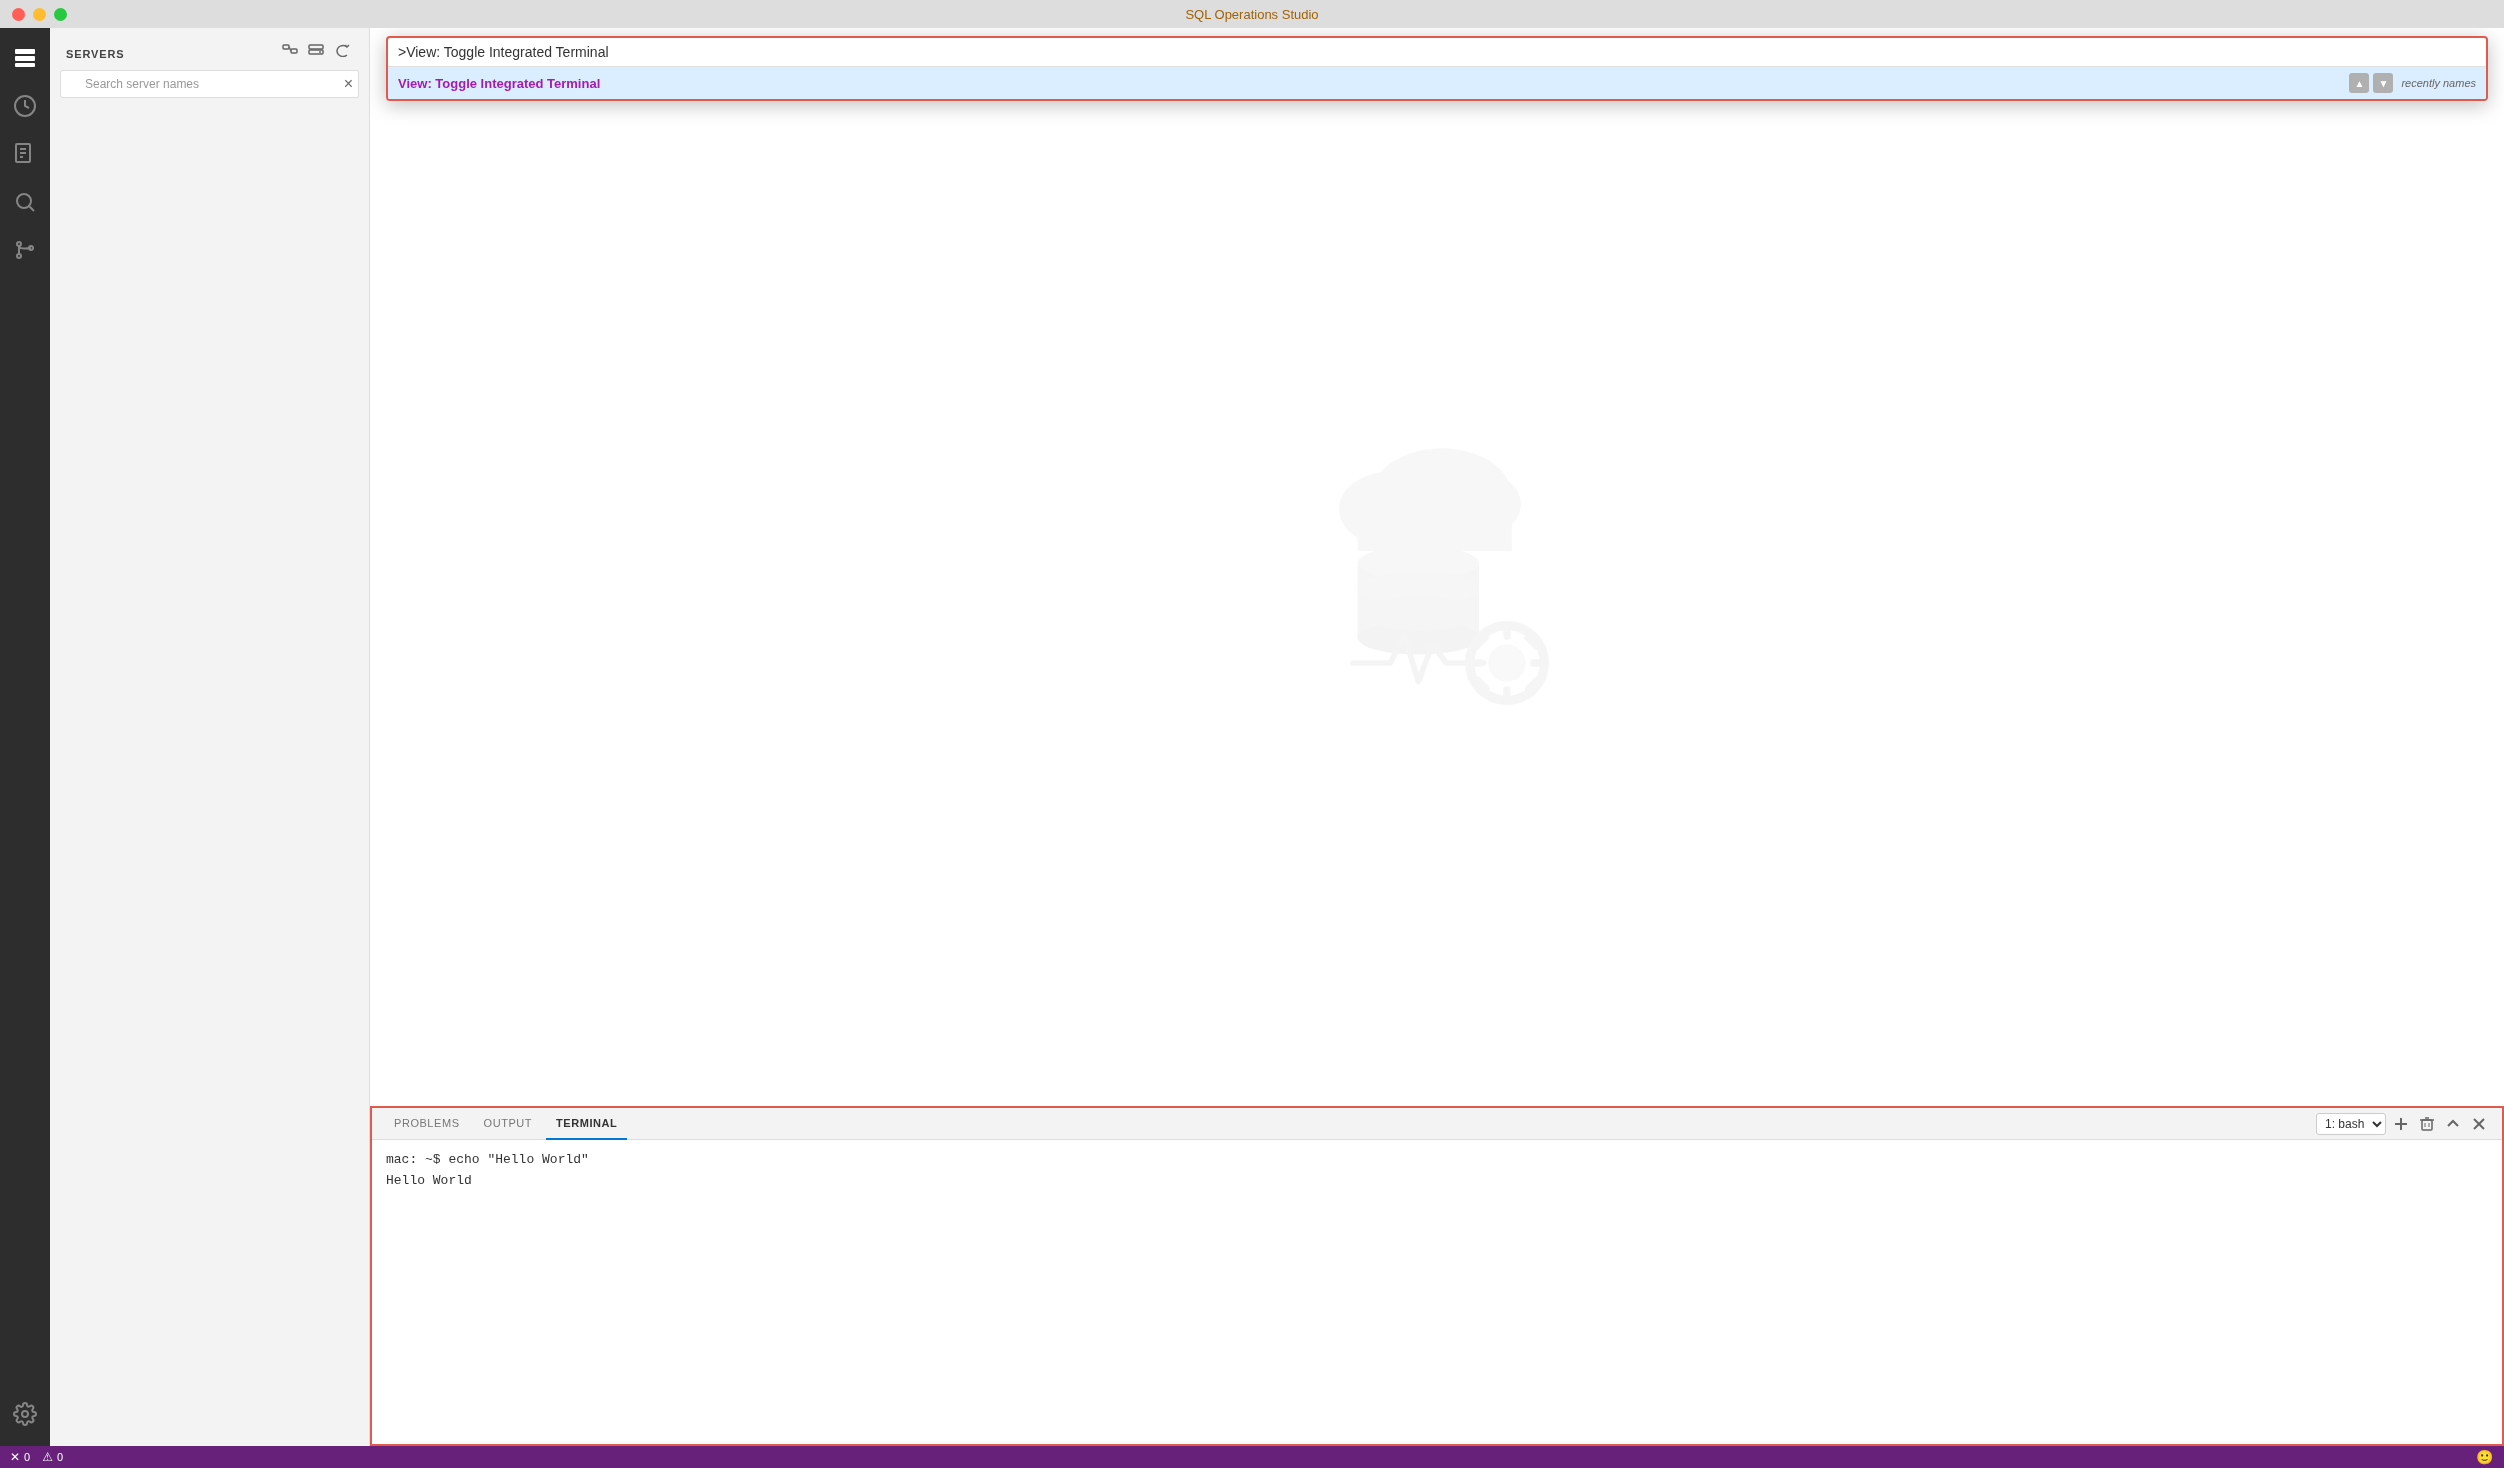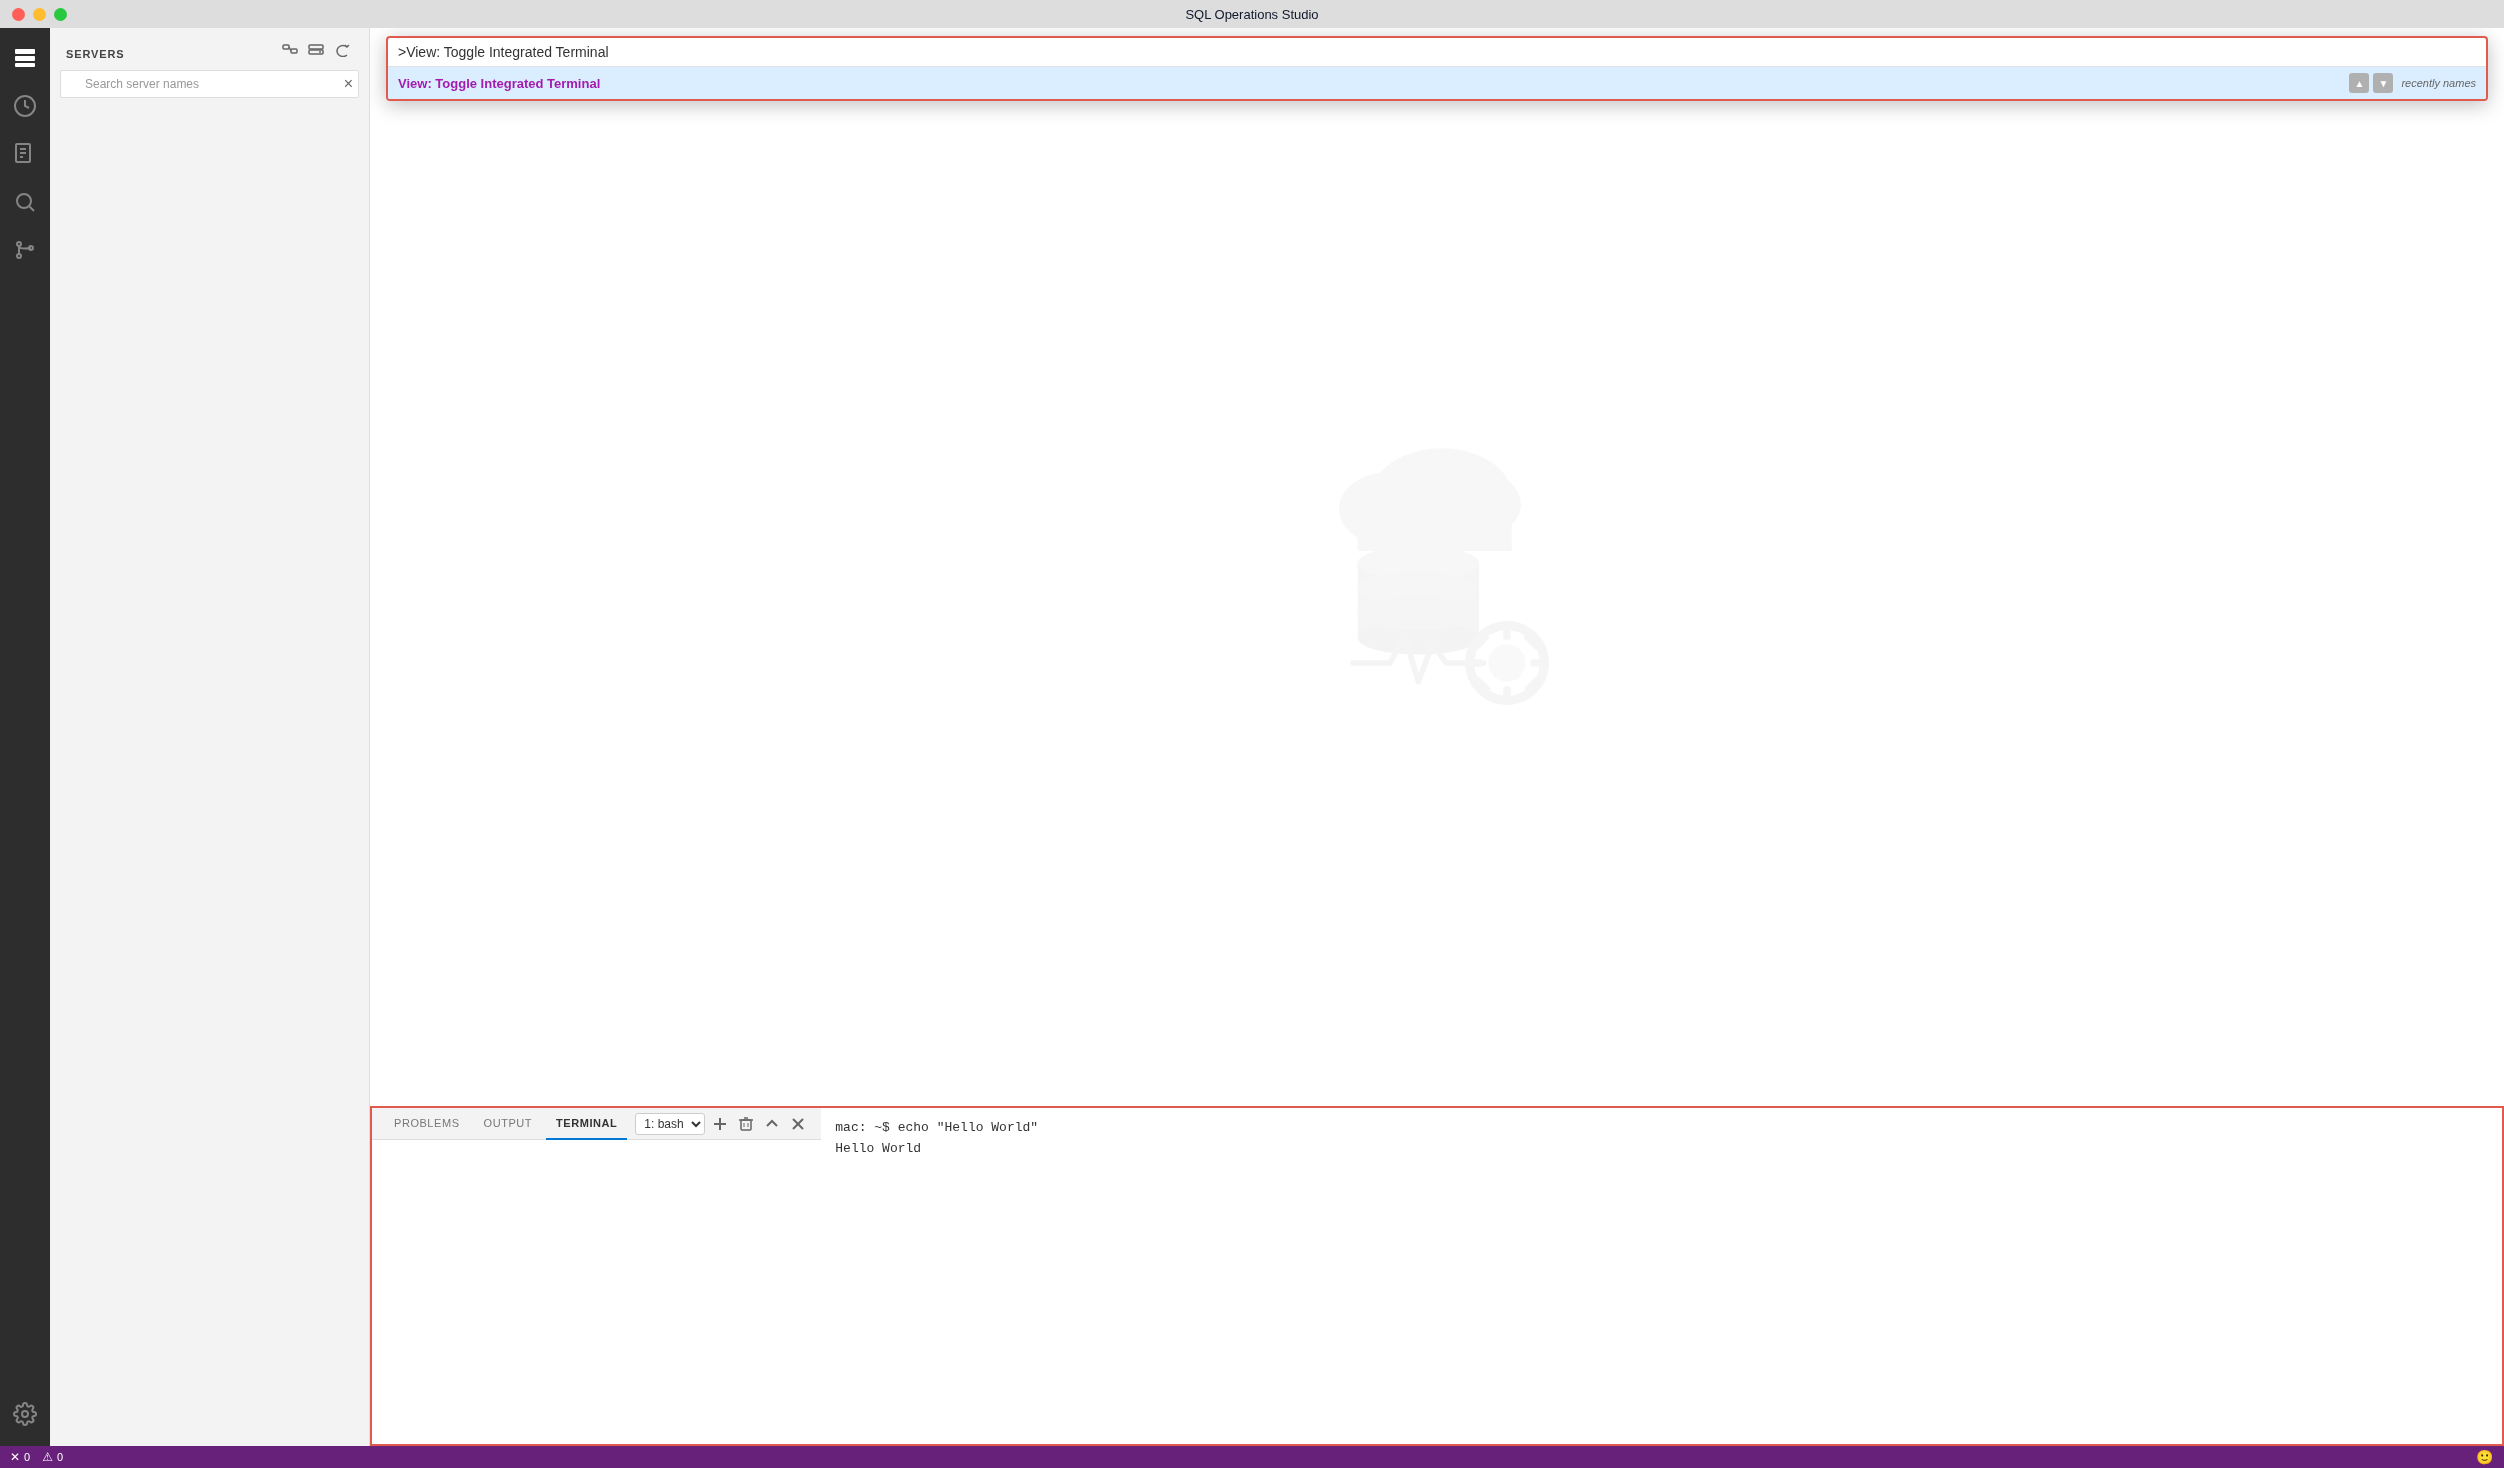--- a/index.html
+++ b/index.html
@@ -35,21 +35,21 @@
       height: 13px;
       border-radius: 50%;
       border: none;
       cursor: pointer;
     }
     .tb-close { background: #ff5f57; }
     .tb-min { background: #febc2e; }
     .tb-max { background: #28c840; }
     .titlebar-title {
       font-size: 13px;
-      color: #0f172a;
+      color: #a16207;
       font-weight: 400;
     }
 
     
     .app-body {
       display: flex;
       flex: 1;
       overflow: hidden;
     }
 
@@ -250,21 +250,21 @@
     .welcome-icon svg {
       width: 280px;
       height: 280px;
     }
 
     
     .bottom-panel {
       border: 2px solid #e05a4e;
       background: #ffffff;
       display: flex;
-      flex-direction: row;
+      flex-direction: column;
       height: 340px;
       flex-shrink: 0;
     }
     .panel-tabs {
       display: flex;
       align-items: center;
       padding: 0 12px;
       background: #f3f3f3;
       border-bottom: 1px solid #ddd;
       height: 32px;

